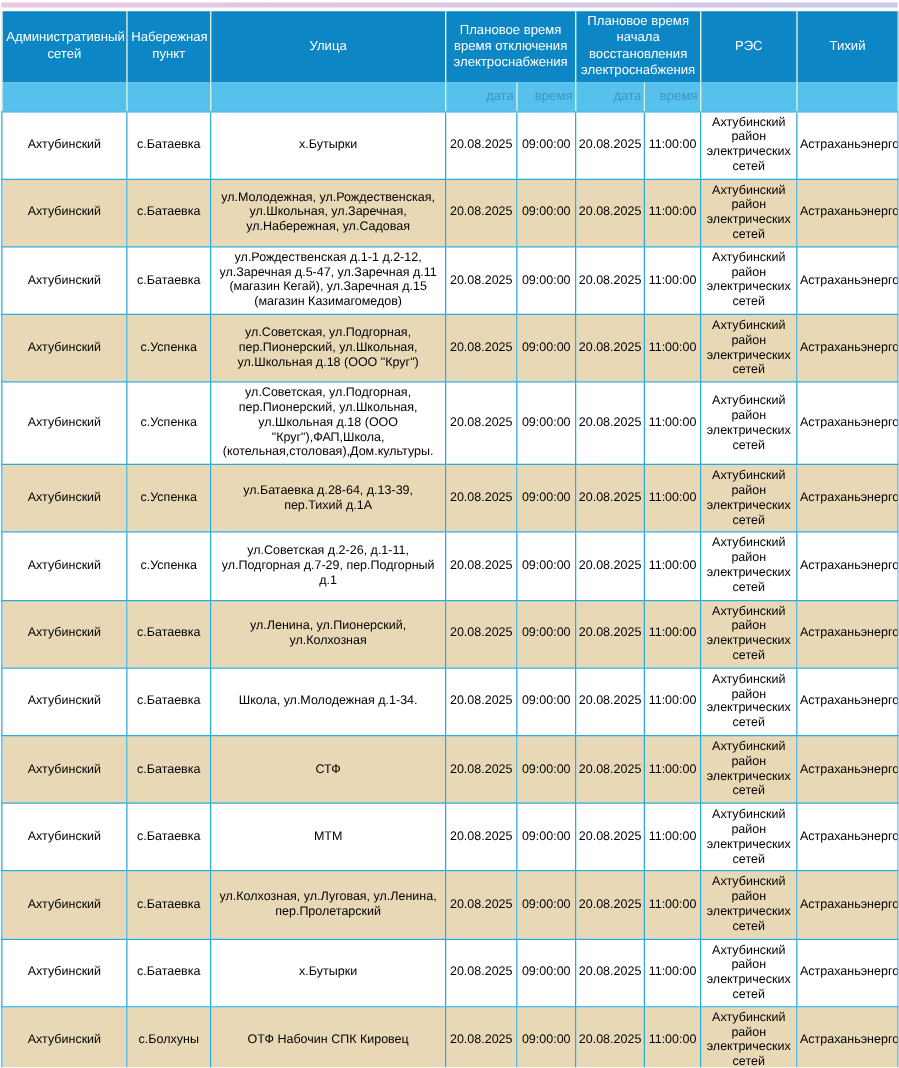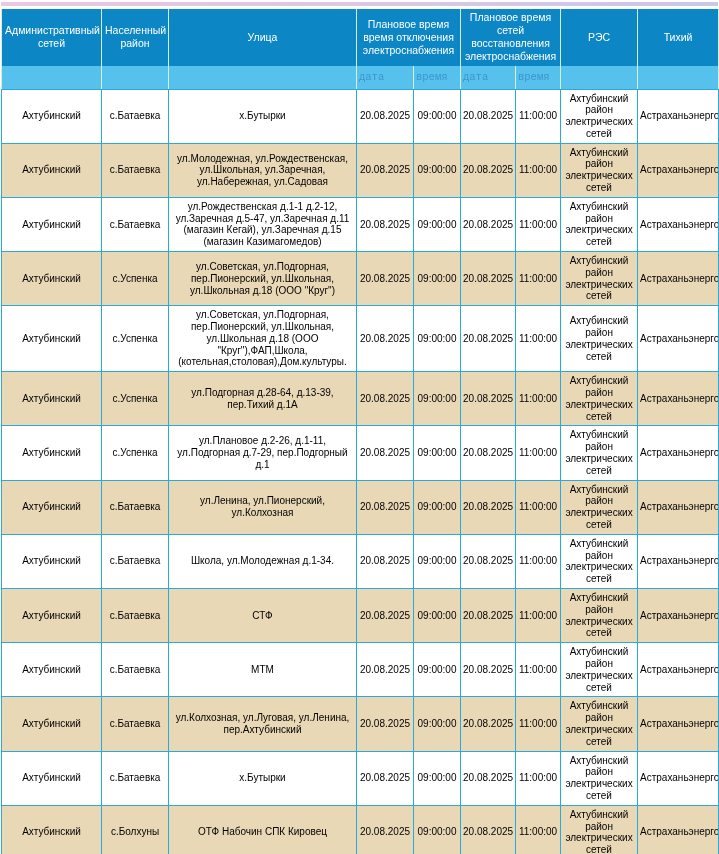--- a/index.html
+++ b/index.html
@@ -57,22 +57,21 @@
     color: var(--subheader-text);
     font-weight: 400;
     font-size: 10.5px;
     height: 21px;
     padding: 1px 2px;
     border-left: 1px solid var(--pale-divider);
     border-right: 1px solid var(--pale-divider);
     border-top: none;
     border-bottom: 1px solid var(--border-teal);
     vertical-align: middle;
-    text-align: left;
-    font-family: Liberation Mono, monospace;
+    text-align: right;
   }
   tbody td {
     border: 1px solid var(--border-teal);
     font-size: 10px;
     line-height: 1.18;
     color: #000000;
     text-align: center;
     vertical-align: middle;
     padding: 3px 2px;
     overflow: hidden;
@@ -95,24 +94,24 @@
       <col class="c-date1">
         <col class="c-time1">
         <col class="c-date2">
         <col class="c-time2">
       <col class="c-res">
         <col class="c-branch">
     </colgroup>
     <thead>
       <tr class="main-row">
         <th>Административный сетей</th>
-        <th>Населенный район</th>
+        <th>Набережная пункт</th>
         <th>Улица</th>
         <th colspan="2">Плановое время время отключения электроснабжения</th>
-        <th colspan="2">Плановое время сетей восстановления электроснабжения</th>
+        <th colspan="2">Плановое время начала восстановления электроснабжения</th>
         <th>РЭС</th>
         <th>Тихий</th>
       </tr>
       <tr class="sub-row">
         <th></th>
         <th></th>
         <th></th>
         <th>дата</th>
         <th>время</th>
         <th>дата</th>
@@ -173,32 +172,32 @@
       <td>20.08.2025</td>
       <td>09:00:00</td>
       <td>20.08.2025</td>
       <td>11:00:00</td>
       <td>Ахтубинский район электрических сетей</td>
       <td>Астраханьэнерго</td>
     </tr>
         <tr>
       <td>Ахтубинский</td>
       <td>с.Успенка</td>
-      <td>ул.Подгорная д.28-64, д.13-39, пер.Тихий д.1А</td>
-      <td>20.08.2025</td>
-      <td>09:00:00</td>
-      <td>20.08.2025</td>
-      <td>11:00:00</td>
-      <td>Ахтубинский район электрических сетей</td>
-      <td>Астраханьэнерго</td>
-    </tr>
-        <tr>
-      <td>Ахтубинский</td>
-      <td>с.Успенка</td>
-      <td>ул.Плановое д.2-26, д.1-11, ул.Подгорная д.7-29, пер.Подгорный д.1</td>
+      <td>ул.Батаевка д.28-64, д.13-39, пер.Тихий д.1А</td>
+      <td>20.08.2025</td>
+      <td>09:00:00</td>
+      <td>20.08.2025</td>
+      <td>11:00:00</td>
+      <td>Ахтубинский район электрических сетей</td>
+      <td>Астраханьэнерго</td>
+    </tr>
+        <tr>
+      <td>Ахтубинский</td>
+      <td>с.Успенка</td>
+      <td>ул.Советская д.2-26, д.1-11, ул.Подгорная д.7-29, пер.Подгорный д.1</td>
       <td>20.08.2025</td>
       <td>09:00:00</td>
       <td>20.08.2025</td>
       <td>11:00:00</td>
       <td>Ахтубинский район электрических сетей</td>
       <td>Астраханьэнерго</td>
     </tr>
         <tr>
       <td>Ахтубинский</td>
       <td>с.Батаевка</td>
@@ -239,21 +238,21 @@
       <td>20.08.2025</td>
       <td>09:00:00</td>
       <td>20.08.2025</td>
       <td>11:00:00</td>
       <td>Ахтубинский район электрических сетей</td>
       <td>Астраханьэнерго</td>
     </tr>
         <tr>
       <td>Ахтубинский</td>
       <td>с.Батаевка</td>
-      <td>ул.Колхозная, ул.Луговая, ул.Ленина, пер.Ахтубинский</td>
+      <td>ул.Колхозная, ул.Луговая, ул.Ленина, пер.Пролетарский</td>
       <td>20.08.2025</td>
       <td>09:00:00</td>
       <td>20.08.2025</td>
       <td>11:00:00</td>
       <td>Ахтубинский район электрических сетей</td>
       <td>Астраханьэнерго</td>
     </tr>
         <tr>
       <td>Ахтубинский</td>
       <td>с.Батаевка</td>

